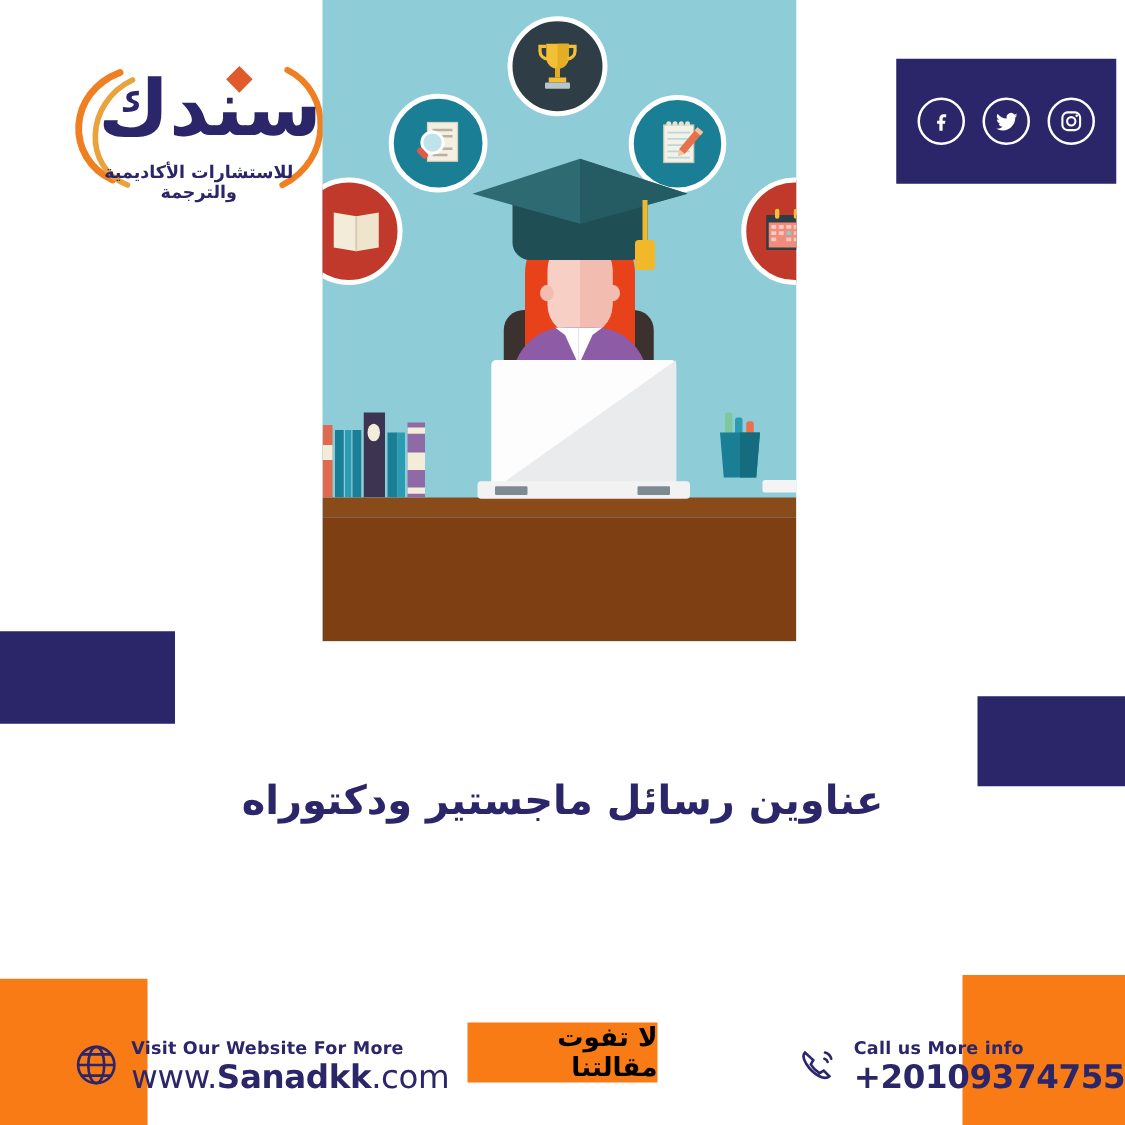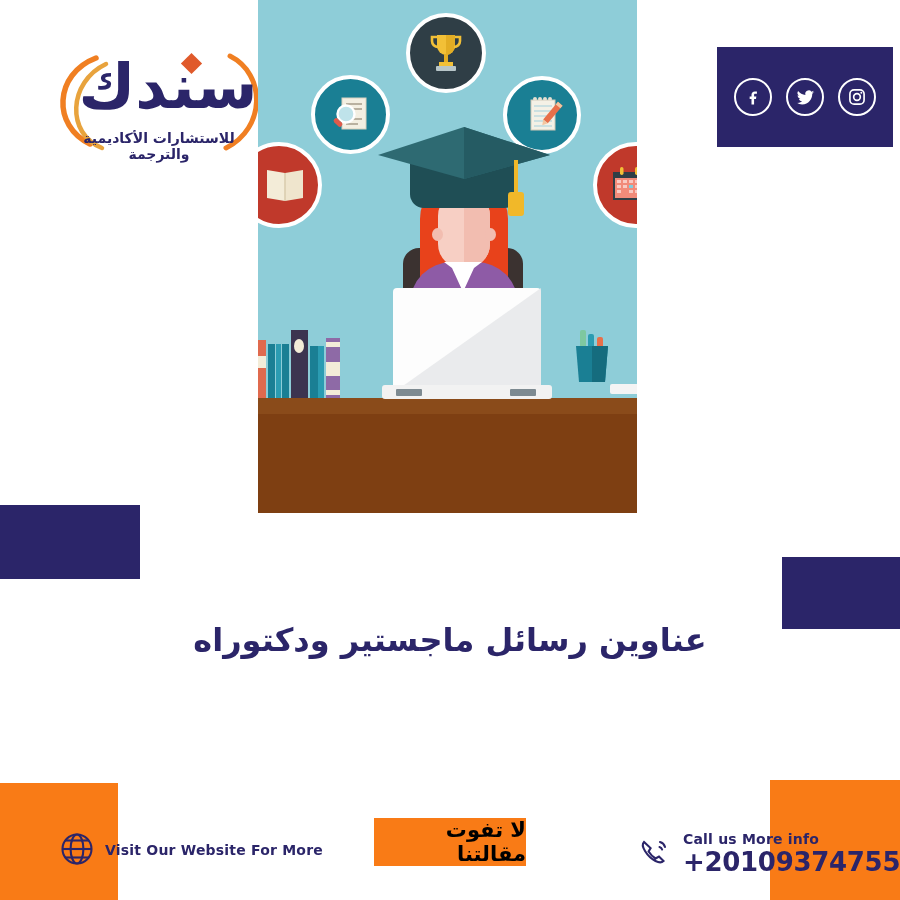--- a/index.html
+++ b/index.html
@@ -291,20 +291,21 @@
       <svg width="34" height="34" viewBox="0 0 34 34" fill="none" stroke="#2b2569" stroke-width="2.1">
         <circle cx="17" cy="17" r="14.5"></circle>
         <ellipse cx="17" cy="17" rx="6.4" ry="14.5"></ellipse>
         <line x1="2.5" y1="17" x2="31.5" y2="17"></line>
         <line x1="5" y1="8.5" x2="29" y2="8.5"></line>
         <line x1="5" y1="25.5" x2="29" y2="25.5"></line>
       </svg>
     </span>
     <span class="fg-text">
       <span class="fg-small">Visit Our Website For More</span>
+      <span class="fg-big"><span class="lite">www.</span><span>Sanadkk</span><span class="lite">.com</span></span>
     </span>
   </div>
 
   <div class="footer-center">
     <span>لا تفوت مقالتنا</span>
   </div>
 
   <div class="call-group">
     <span>
       <svg width="34" height="34" viewBox="0 0 34 34" fill="none" stroke="#2b2569" stroke-width="2.1" stroke-linecap="round">

